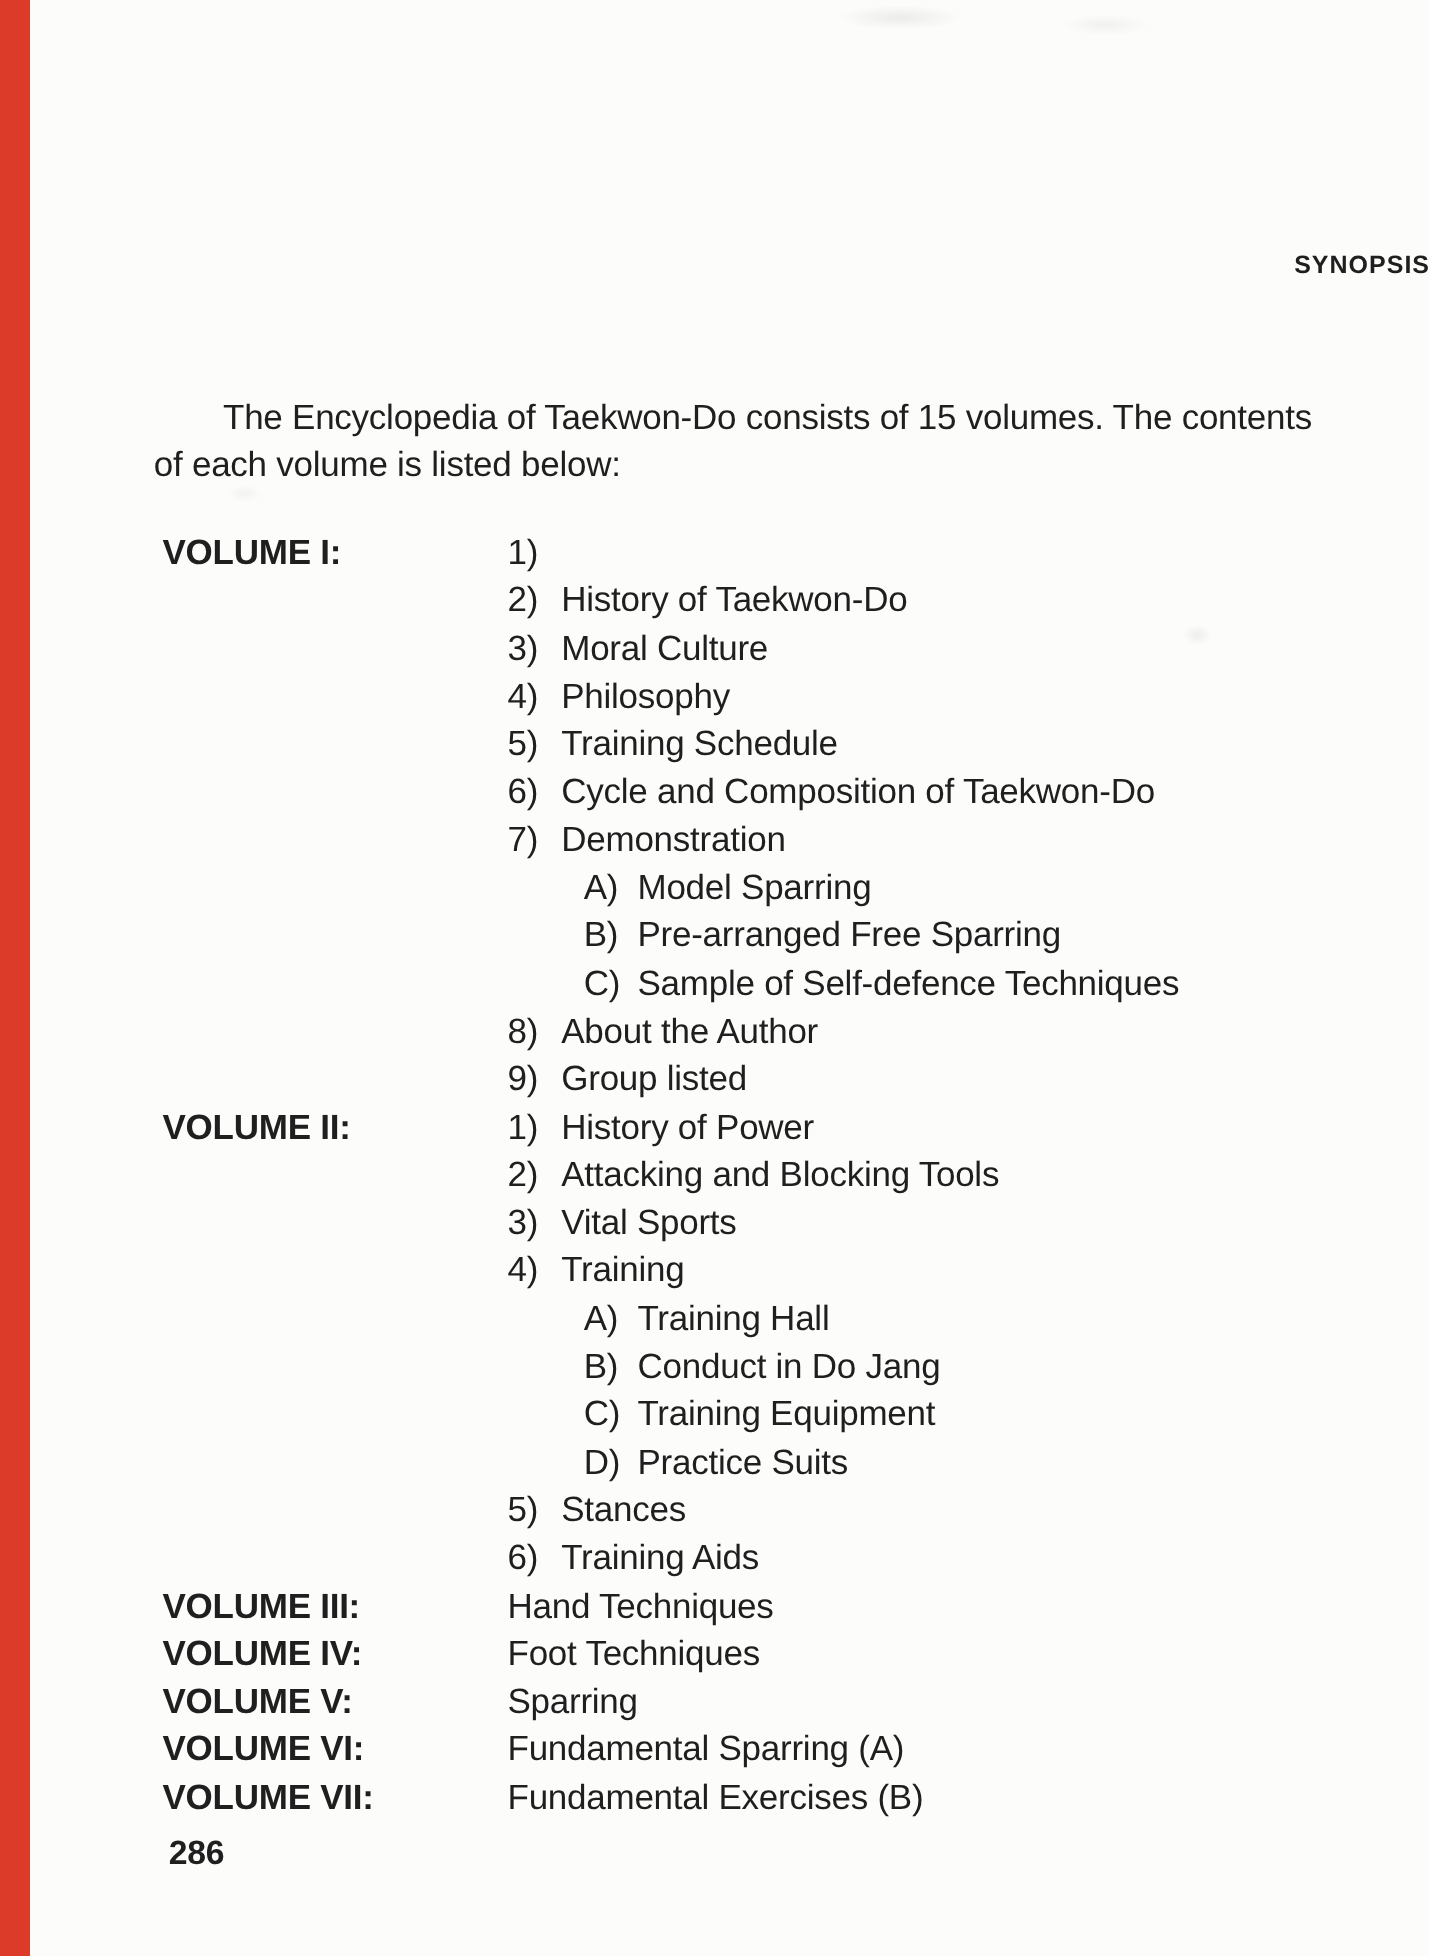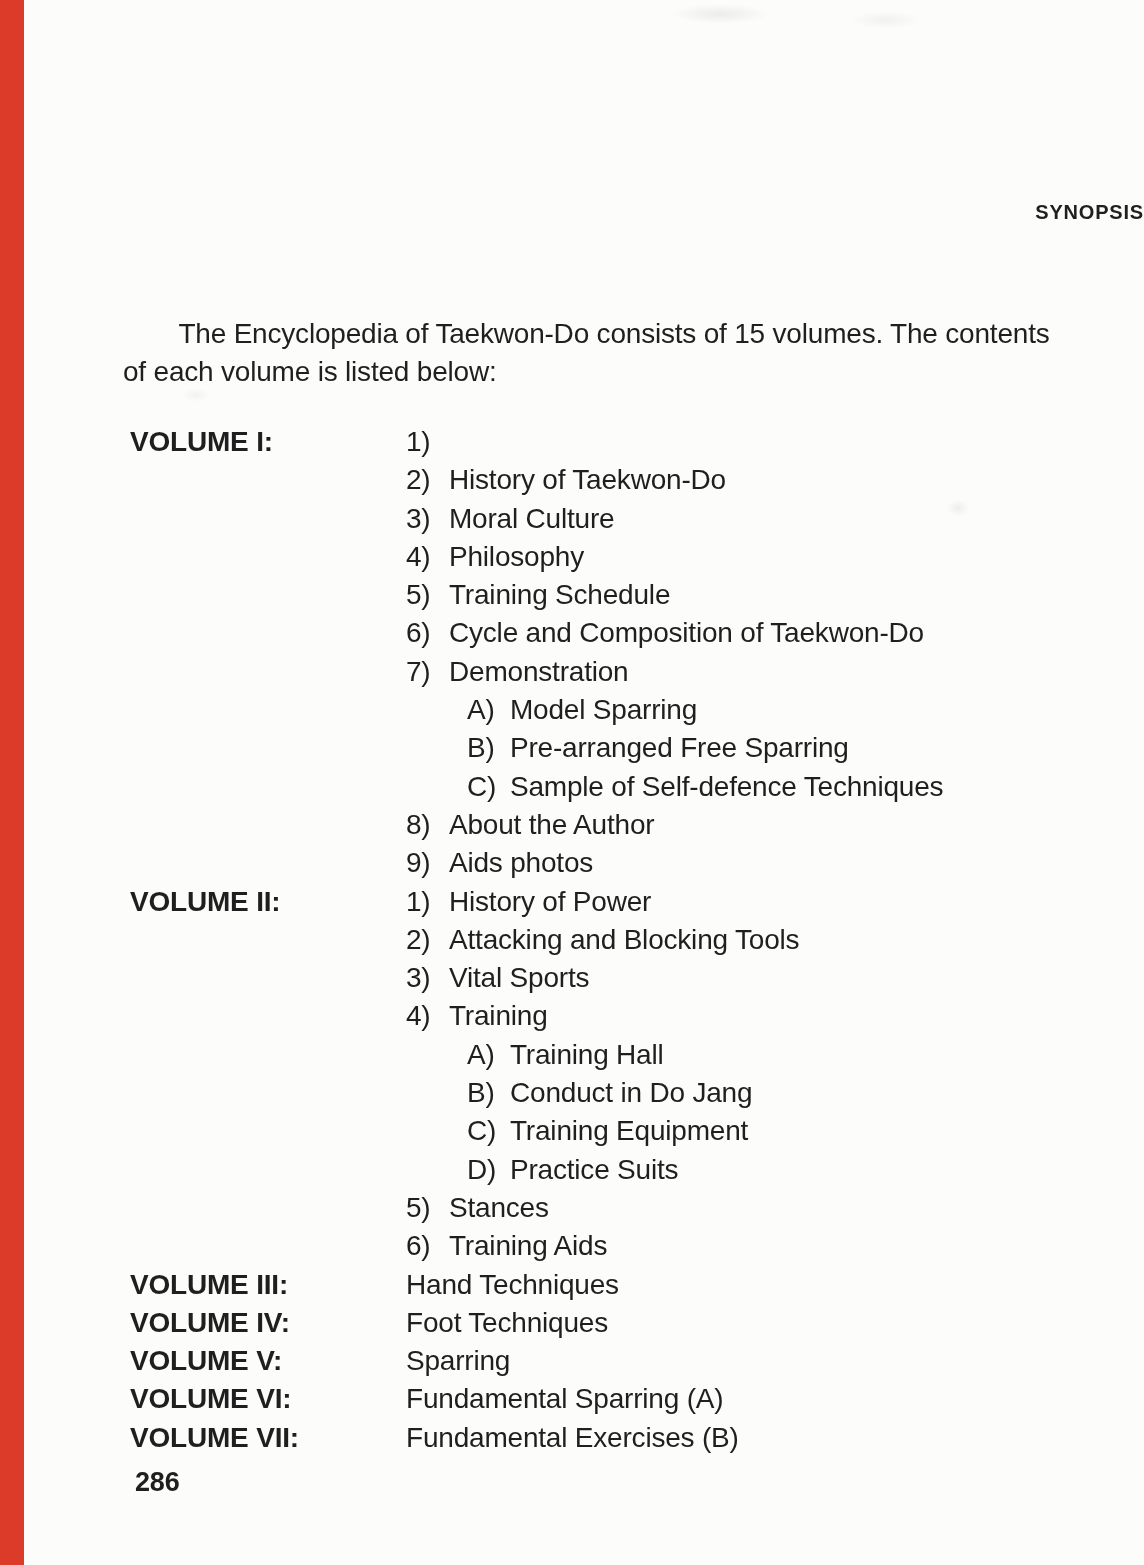--- a/index.html
+++ b/index.html
@@ -129,21 +129,21 @@
         <div class="row sub">
             <span class="n">C)</span>
             <span class="t">Sample of Self-defence Techniques</span>
           </div>
         <div class="row">
             <span class="n">8)</span>
             <span class="t">About the Author</span>
           </div>
         <div class="row">
             <span class="n">9)</span>
-            <span class="t">Aids photos</span>
+            <span class="t">Group listed</span>
           </div>
       </div>
     </div>
 
     <div class="sec">
       <div class="sec-label">VOLUME II:</div>
       <div class="sec-items">
         <div class="row">
             <span class="n">1)</span>
             <span class="t">History of Power</span>

